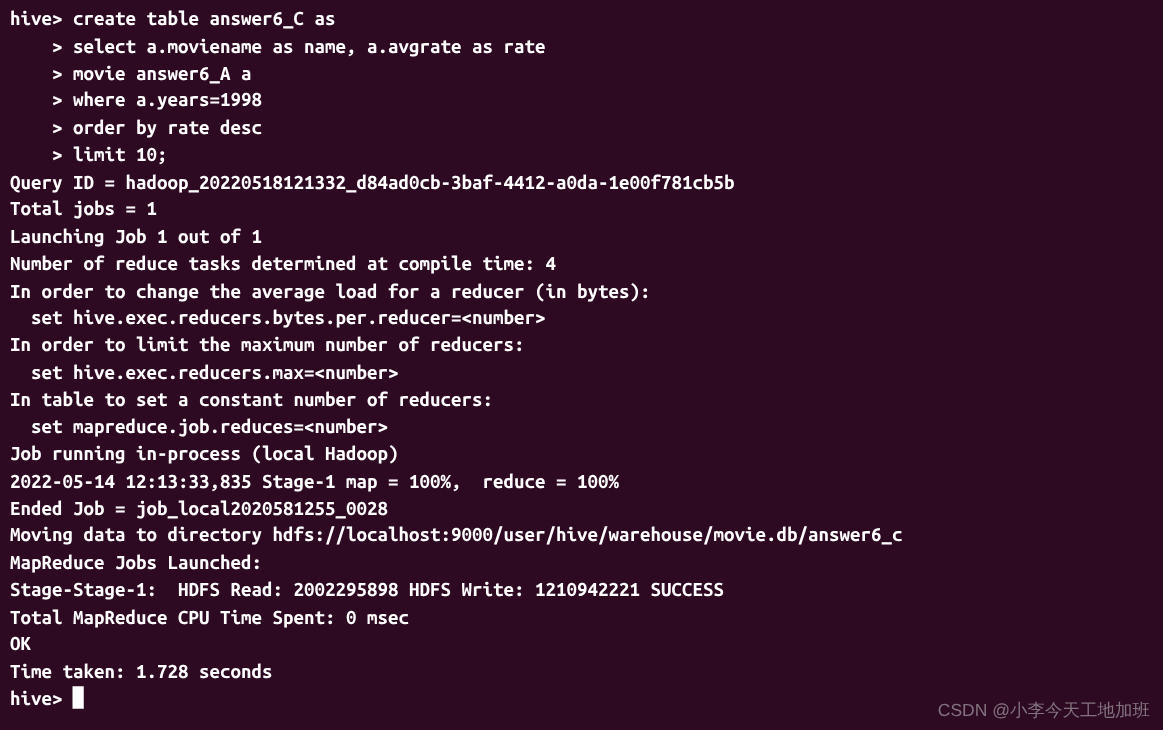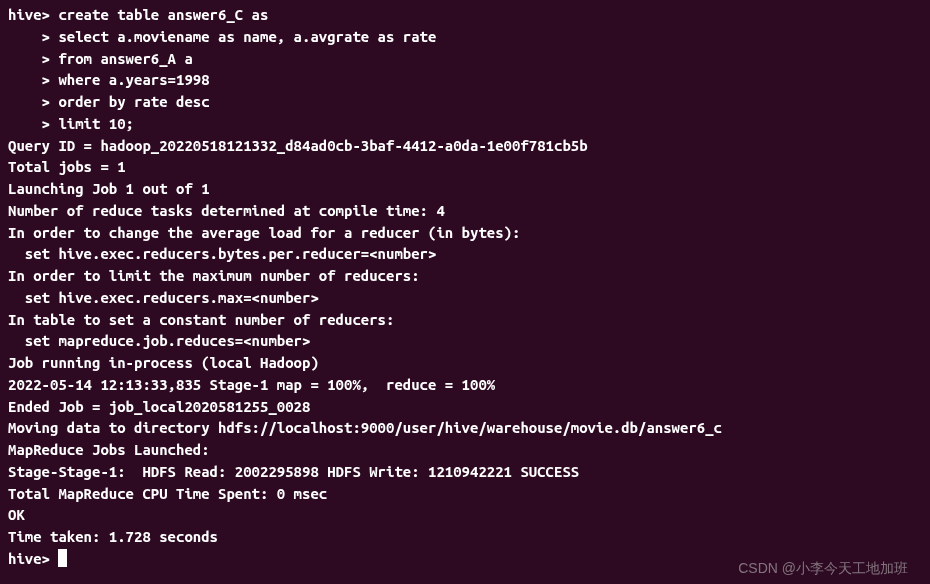--- a/index.html
+++ b/index.html
@@ -26,33 +26,33 @@
     .cursor {
       display: inline-block;
       width: 9px;
       height: 18px;
       background-color: #ffffff;
       vertical-align: text-bottom;
     }
     .watermark {
       position: absolute;
       bottom: 6px;
-      right: 22px;
+      right: 10px;
       color: rgba(200, 200, 200, 0.55);
       font-size: 14px;
       font-family: Arial, sans-serif;
       font-weight: normal;
     }
   </style>
 </head>
 <body>
 
 <div class="terminal-line"><span>hive&gt;</span><span> create table answer6_C as</span></div>
 <div class="terminal-line"><span>    &gt;</span><span> select a.moviename as name, a.avgrate as rate</span></div>
-<div class="terminal-line"><span>    &gt;</span><span> from answer6_A a</span></div>
+<div class="terminal-line"><span>    &gt;</span><span> movie answer6_A a</span></div>
 <div class="terminal-line"><span>    &gt;</span><span> where a.years=1998</span></div>
 <div class="terminal-line"><span>    &gt;</span><span> order by rate desc</span></div>
 <div class="terminal-line"><span>    &gt;</span><span> limit 10;</span></div>
 <div class="terminal-line">Query ID = hadoop_20220518121332_d84ad0cb-3baf-4412-a0da-1e00f781cb5b</div>
 <div class="terminal-line">Total jobs = 1</div>
 <div class="terminal-line">Launching Job 1 out of 1</div>
 <div class="terminal-line">Number of reduce tasks determined at compile time: 4</div>
 <div class="terminal-line">In order to change the average load for a reducer (in bytes):</div>
 <div class="terminal-line">  set hive.exec.reducers.bytes.per.reducer=&lt;number&gt;</div>
 <div class="terminal-line">In order to limit the maximum number of reducers:</div>

